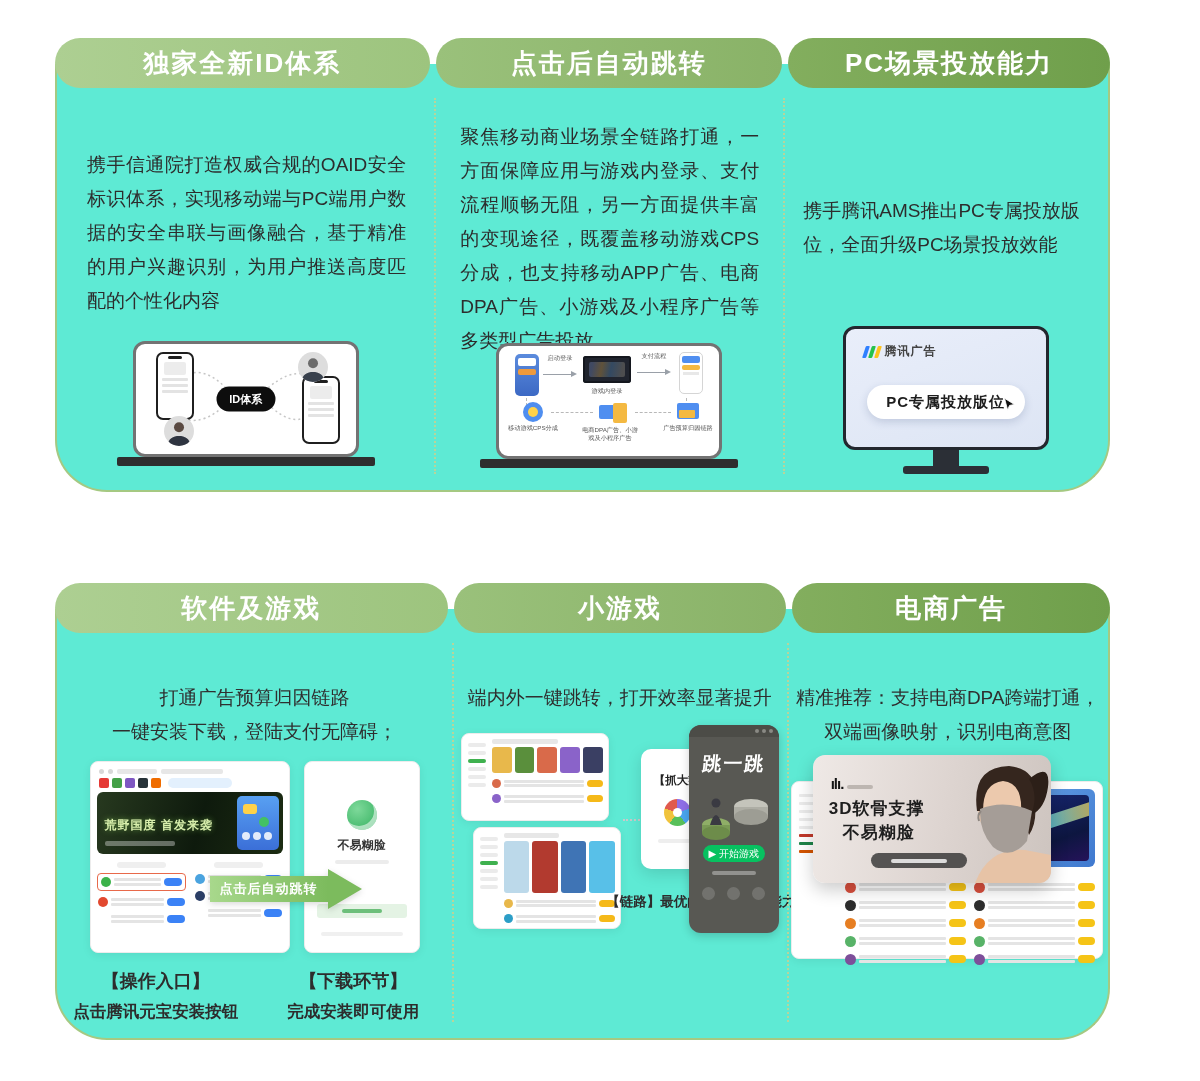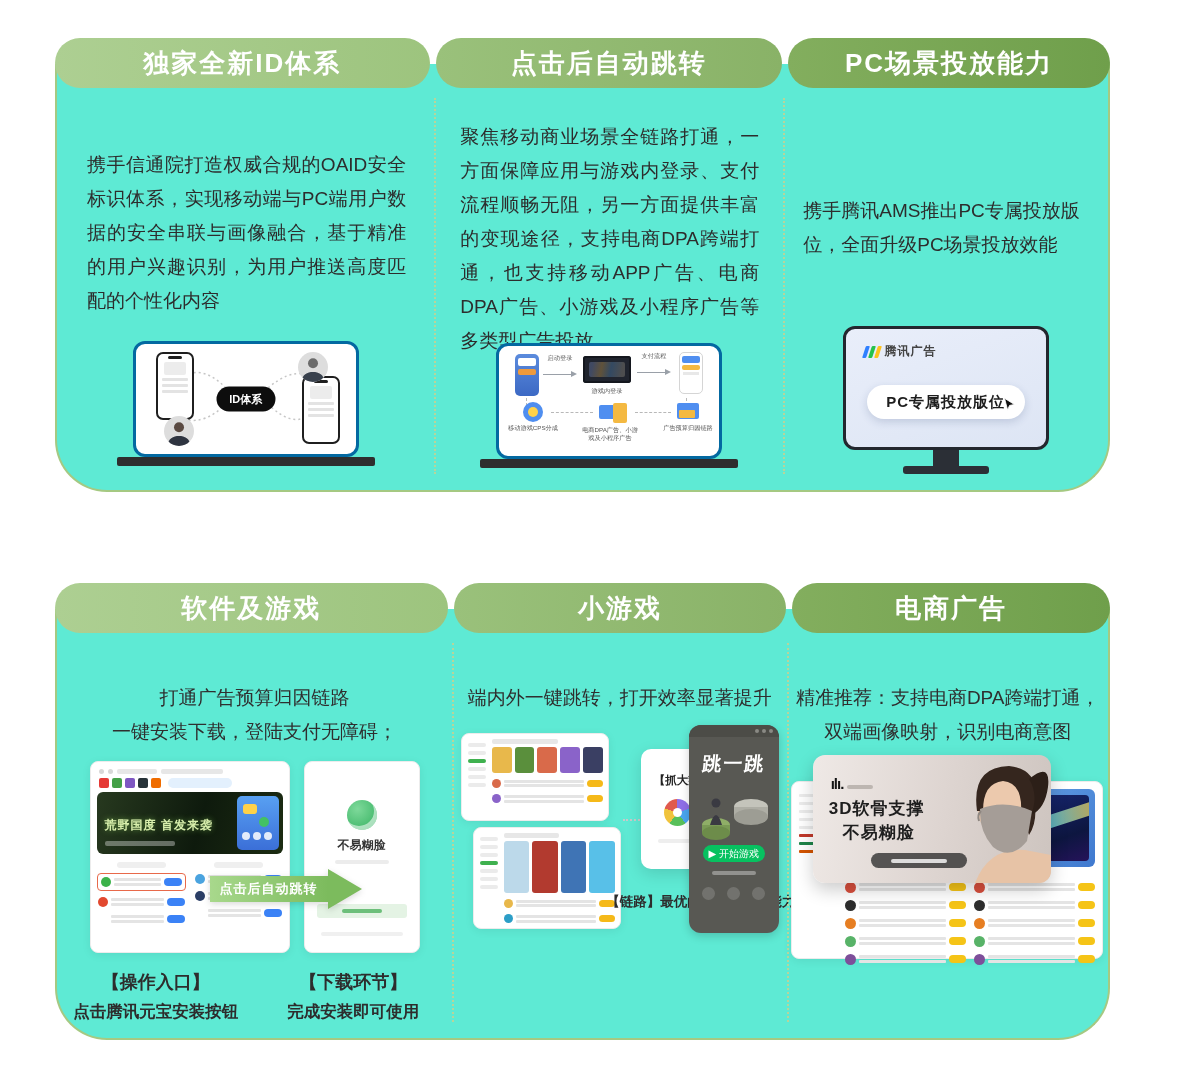--- a/index.html
+++ b/index.html
@@ -38,21 +38,21 @@
 
   .illu{position:absolute;left:0;right:0;display:flex;justify-content:center;}
   .row1 .c1 .illu{bottom:24px;} .row1 .c2 .illu{bottom:22px;} .row1 .c3 .illu{bottom:16px;}
 
   .bar{background:#e7e7e7;border-radius:2px;}
   .s62{font-size:10px;line-height:1.3;transform:scale(.62);transform-origin:50% 0;color:#555;}
   .lab{position:absolute;text-align:center;}
 
   
   .laptop{width:226px;}
-  .lt-screen{position:relative;height:110px;border:3px solid #0369a1;border-radius:12px;background:#fff;overflow:visible;}
+  .lt-screen{position:relative;height:110px;border:3px solid #737373;border-radius:12px;background:#fff;overflow:visible;}
   .lt-base{height:9px;background:#2e2e2e;border-radius:2px;margin:0 -16px;}
 
   .mini-phone{position:absolute;width:38px;height:68px;border:2.5px solid #1f1f1f;border-radius:7px;background:#fff;box-sizing:border-box;}
   .mp-a{left:20px;top:8px;} .mp-b{right:16px;top:32px;}
   .mp-notch{height:3px;width:14px;background:#1f1f1f;border-radius:2px;margin:2px auto 3px;}
   .mp-ava{height:13px;background:#ececec;margin:2px 6px;border-radius:2px;}
   .mp-line{height:3px;background:#e3e3e3;margin:3px 4px;border-radius:1px;}
   .ava{position:absolute;width:30px;height:30px;border-radius:50%;background:#ddd;overflow:hidden;}
   .ava-m{right:28px;top:8px;} .ava-f{left:28px;bottom:8px;}
   .idpill{position:absolute;left:50%;top:50%;transform:translate(-50%,-50%);background:#0d0d0d;color:#fff;
@@ -142,21 +142,21 @@
   .yb-sub{width:54px;height:4px;background:#ececec;border-radius:2px;margin:6px auto 0;}
   .yb-btn{position:absolute;left:12px;right:12px;bottom:34px;height:14px;background:#e4f3e4;border-radius:3px;}
   .yb-btn i{display:block;width:40px;height:4px;background:#6cbf7a;border-radius:2px;margin:5px auto;}
   .yb-foot{position:absolute;left:16px;right:16px;bottom:16px;height:4px;background:#f0f0f0;border-radius:2px;}
   .sg-arrow{position:absolute;left:120px;top:108px;width:152px;height:40px;z-index:5;filter:drop-shadow(0 2px 3px rgba(0,0,0,.15));}
   .sga-body{position:absolute;left:0;top:7px;width:118px;height:26px;background:linear-gradient(90deg,#a8d88c,#7cbb5d);
             color:#fff;font-weight:700;font-size:13px;line-height:26px;text-align:center;letter-spacing:1px;}
   .sga-head{position:absolute;right:0;top:0;width:0;height:0;border-top:20px solid transparent;border-bottom:20px solid transparent;border-left:34px solid #7cbb5d;}
   .sg-caps{display:flex;margin-top:10px;}
   .capblock{width:50%;text-align:center;line-height:1.55;}
-  .cap-t{font-size:18px;font-weight:700;color:#2d2d2d;}
+  .cap-t{font-size:18px;font-weight:700;color:#2d2d2d;font-family:Liberation Mono, monospace;}
   .cap-s{font-size:16.5px;font-weight:700;color:#2d2d2d;margin-top:2px;}
 
   
   .mg-art{position:relative;width:318px;height:212px;margin:10px auto 0;}
   .mg-shot{position:absolute;padding:5px;display:flex;gap:5px;}
   .shot1{left:0;top:8px;width:148px;height:88px;}
   .shot2{left:12px;top:102px;width:148px;height:102px;}
   .mg-side{width:20px;} .mg-side i{display:block;height:4px;background:#ebebeb;border-radius:2px;margin:4px 1px;}
   .mg-side i.g{background:#3fb14f;}
   .mg-main{flex:1;}
@@ -295,21 +295,21 @@
                   </svg>
               </div>
               <div class="idpill">ID体系</div>
             </div>
             <div class="lt-base"></div>
           </div>
         </div>
       </div>
 
       <div class="col c2">
-        <p class="body">聚焦移动商业场景全链路打通，一方面保障应用与游戏内登录、支付流程顺畅无阻，另一方面提供丰富的变现途径，支持电商DPA跨端打通，也支持移动APP广告、电商DPA广告、小游戏及小程序广告等多类型广告投放</p>
+        <p class="body">聚焦移动商业场景全链路打通，一方面保障应用与游戏内登录、支付流程顺畅无阻，另一方面提供丰富的变现途径，既覆盖移动游戏CPS分成，也支持移动APP广告、电商DPA广告、小游戏及小程序广告等多类型广告投放</p>
         <div class="illu">
           <div class="laptop">
             <div class="lt-screen">
               <div class="flow">
                 <div class="f-phone f-pa">
                     <div class="in"></div>
                     <div class="in2"></div>
                   </div>
                 <div class="lab" style="left:36px;top:8px;width:50px;">
                     <div class="s62">启动登录</div>

